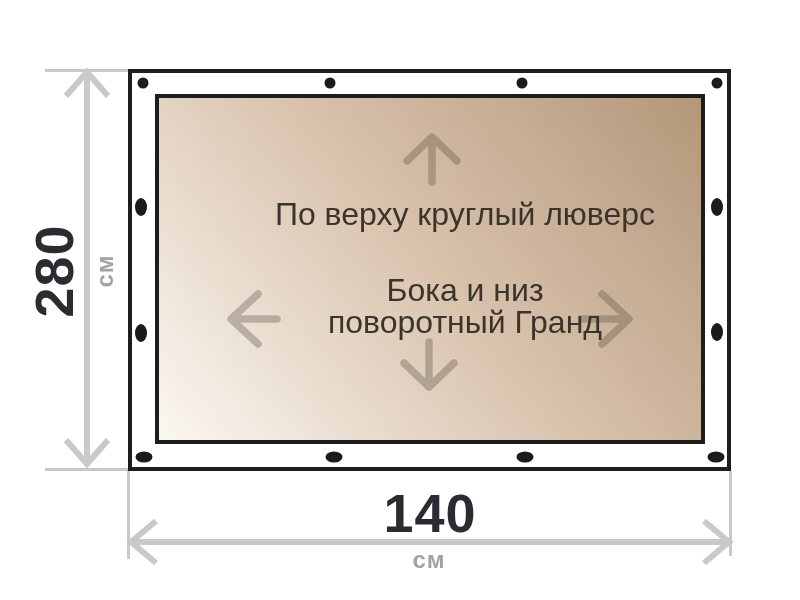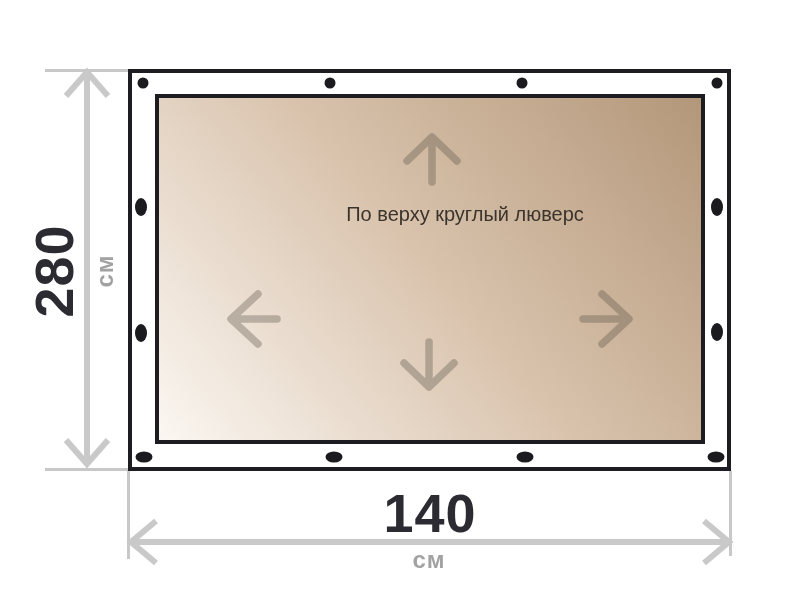--- a/index.html
+++ b/index.html
@@ -44,21 +44,21 @@
   .g.vert{width:12px;height:18px;}
   
   svg.farrow{position:absolute;overflow:visible;}
   svg.farrow path{
     stroke:rgba(85,78,68,0.34);stroke-width:7.5;fill:none;
     stroke-linecap:round;stroke-linejoin:round;
   }
   
   .note{
     position:absolute;left:0;width:612px;text-align:center;
-    font-size:20px;line-height:32px;color:#3b342c;
+    font-size:32px;line-height:32px;color:#3b342c;
   }
 </style>
 </head>
 <body>
 
 <div class="canvas">
 
   <div class="ext h" style="left:45px;top:69px;width:84px"></div>
   <div class="ext h" style="left:45px;top:468px;width:84px"></div>
   <div class="ext v" style="left:127px;top:471px;height:88px"></div>
@@ -105,17 +105,21 @@
       </svg>
       <svg class="farrow" style="left:67px;top:193px" width="56" height="56" viewBox="0 0 56 56">
         <path d="M9,28 L51,28 M32,3 L5,28 L32,53"></path>
       </svg>
       <svg class="farrow" style="left:419px;top:193px" width="56" height="56" viewBox="0 0 56 56">
         <path d="M5,28 L47,28 M24,3 L51,28 L24,53"></path>
       </svg>
 
       <div class="note" style="top:100px">По верху круглый люверс</div>
 
+      <div class="note" style="top:176px">
+        <div>Бока и низ</div>
+        <div>поворотный Гранд</div>
+      </div>
 
     </div>
   </div>
 
 </div>
 
 </body></html>

